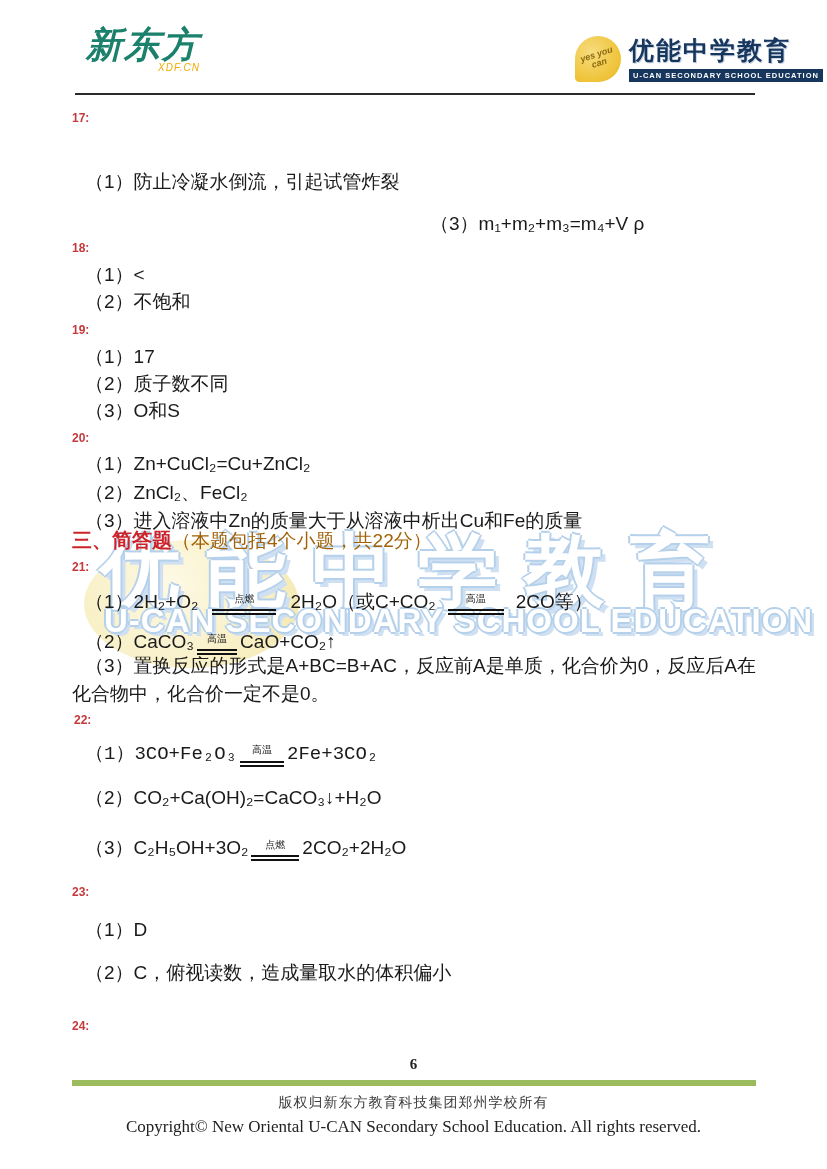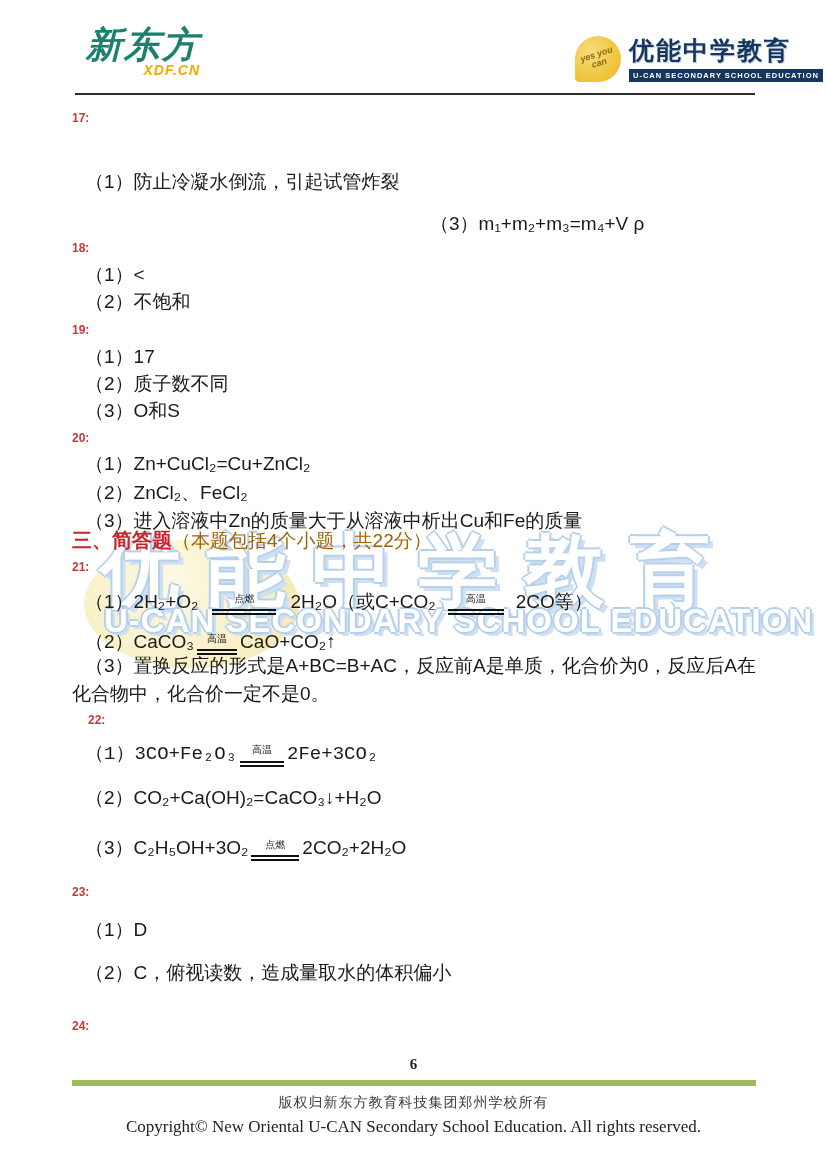--- a/index.html
+++ b/index.html
@@ -9,21 +9,21 @@
     background:#ffffff; overflow:hidden;
     font-family:"Liberation Sans", sans-serif; color:#1a1a1a;
   }
   
   .logo-left { position:absolute; left:86px; top:26px; }
   .logo-left-title {
     font-size:36px; font-weight:900; font-style:italic; color:#1B806C;
     letter-spacing:2px; line-height:38px;
   }
   .logo-left-sub {
-    font-size:14px; font-weight:bold; font-style:italic; color:#F2A900;
+    font-size:10px; font-weight:normal; font-style:italic; color:#F2A900;
     text-align:right; letter-spacing:1px; margin-top:-2px;
   }
   .logo-right { position:absolute; left:575px; top:36px; display:flex; align-items:center; }
   .badge {
     width:46px; height:46px; border-radius:50% 50% 50% 10%;
     background:radial-gradient(circle at 35% 35%, #F7DB7E, #EFC337 70%, #D9A921);
     display:flex; align-items:center; justify-content:center; flex:0 0 auto;
   }
   .badge span {
     font-size:9px; font-weight:bold; font-style:italic; color:#8a6a10;
@@ -148,21 +148,21 @@
   <div class="line eq-row" style="left:85px; top:620px; height:44px;">
     <span>（2）CaCO₃</span>
     <span class="cstack-sm">
       <span class="cond">高温</span>
       <span class="dline" style="width:40px;"></span>
     </span>
     <span>CaO+CO₂↑</span>
   </div>
   <div class="line para" style="left:72px; top:652px;">（3）置换反应的形式是A+BC=B+AC，反应前A是单质，化合价为0，反应后A在化合物中，化合价一定不是0。</div>
 
-  <div class="line qlabel" style="left:88px; top:708px;">22:</div>
+  <div class="line qlabel" style="left:74px; top:708px;">22:</div>
   <div class="line eq-row" style="left:85px; top:730px; height:48px;font-family:Liberation Mono, monospace;">
     <span>（1）3CO+Fe₂O₃</span>
     <span class="cstack-sm">
       <span class="cond">高温</span>
       <span class="dline" style="width:44px;"></span>
     </span>
     <span>2Fe+3CO₂</span>
   </div>
   <div class="line" style="left:85px; top:786px;">（2）CO₂+Ca(OH)₂=CaCO₃↓+H₂O</div>
   <div class="line eq-row" style="left:85px; top:824px; height:48px;">

